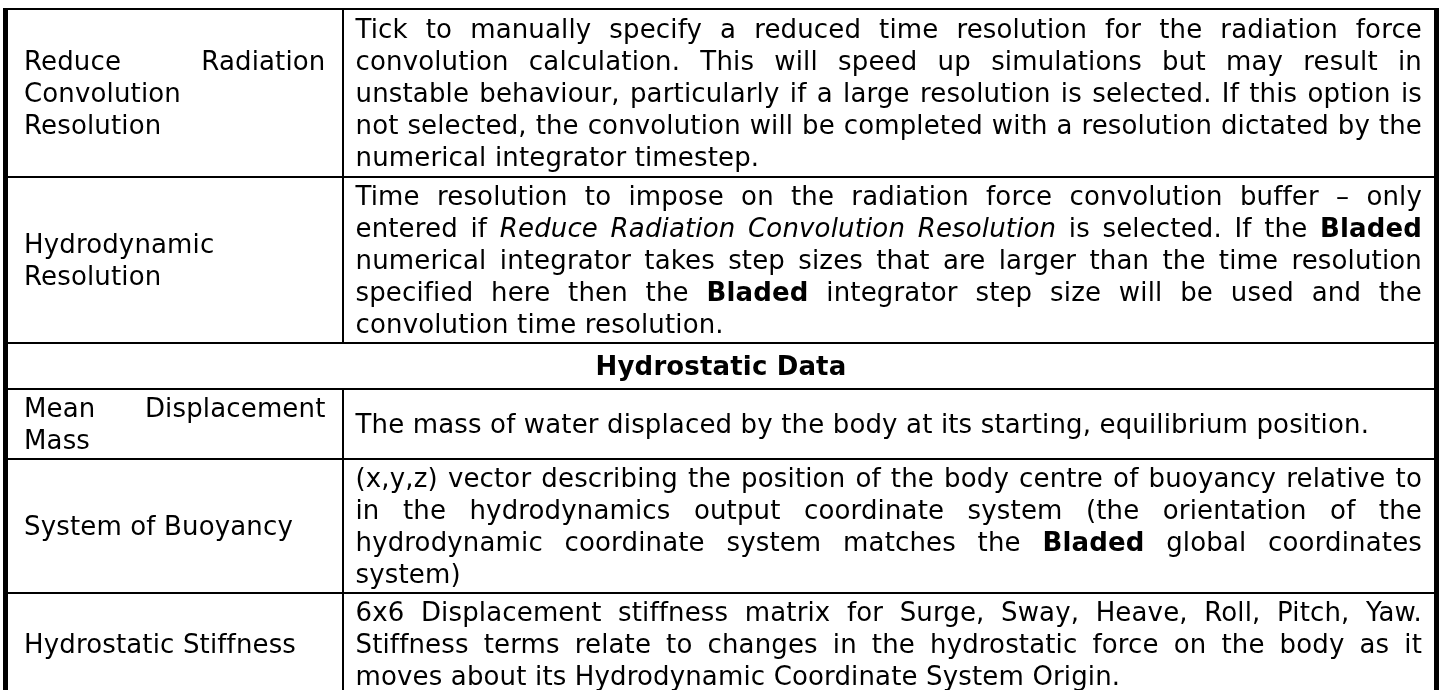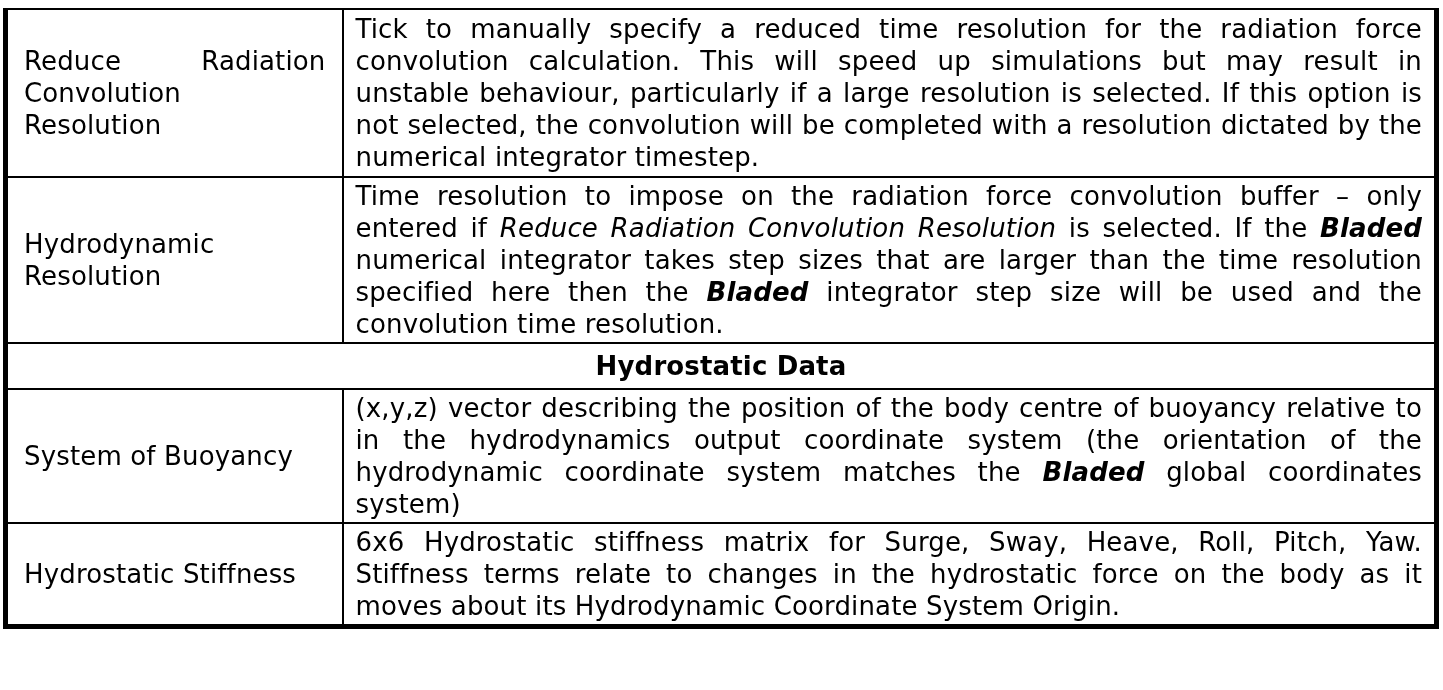--- a/index.html
+++ b/index.html
@@ -47,21 +47,21 @@
     margin-top: 20px;
   }
   td.section-cell {
     text-align: center;
     vertical-align: middle;
     font-weight: bold;
     padding: 1px 0;
   }
   .seg-normal { font-style: normal; font-weight: normal; }
   .seg-italic { font-style: italic; }
-  .seg-bold-italic { font-style: italic; font-weight: bold; }
+  .seg-bold-italic { font-weight: bold; }
 </style>
 </head>
 <body>
 
 <div class="page">
   <table class="param-table">
     <colgroup>
       <col class="col-param">
       <col class="col-desc">
     </colgroup>
@@ -70,23 +70,27 @@
           <td class="param-cell">Reduce Radiation Convolution Resolution</td>
           <td class="desc-cell"><span class="seg-normal">Tick to manually specify a reduced time resolution for the radiation force convolution calculation. This will speed up simulations but may result in unstable behaviour, particularly if a large resolution is selected. If this option is not selected, the convolution will be completed with a resolution dictated by the numerical integrator timestep.</span></td>
         </tr>
         <tr style="height: 162px;">
           <td class="param-cell">Hydrodynamic Resolution</td>
           <td class="desc-cell"><span class="seg-normal">Time resolution to impose on the radiation force convolution buffer – only entered if </span><span class="seg-italic">Reduce Radiation Convolution Resolution</span><span class="seg-normal"> is selected. If the </span><span class="seg-bold-italic">Bladed</span><span class="seg-normal"> numerical integrator takes step sizes that are larger than the time resolution specified here then the </span><span class="seg-bold-italic">Bladed</span><span class="seg-normal"> integrator step size will be used and the convolution time resolution.</span></td>
         </tr>
         <tr style="height: 46px;">
           <td colspan="2" class="section-cell">Hydrostatic Data</td>
         </tr>
+        <tr style="height: 62px;">
+          <td class="param-cell">Mean Displacement Mass</td>
+          <td class="desc-cell"><span class="seg-normal">The mass of water displaced by the body at its starting, equilibrium position.</span></td>
+        </tr>
         <tr style="height: 127px;">
           <td class="param-cell">System of Buoyancy</td>
           <td class="desc-cell"><span class="seg-normal">(x,y,z) vector describing the position of the body centre of buoyancy relative to in the hydrodynamics output coordinate system (the orientation of the hydrodynamic coordinate system matches the </span><span class="seg-bold-italic">Bladed</span><span class="seg-normal"> global coordinates system)</span></td>
         </tr>
         <tr style="height: 99px;">
           <td class="param-cell">Hydrostatic Stiffness</td>
-          <td class="desc-cell"><span class="seg-normal">6x6 Hydrostatic stiffness matrix for Surge, Sway, Heave, Roll, Pitch, Yaw. Stiffness terms relate to changes in the hydrostatic force on the body as it moves about its Hydrodynamic Coordinate System Origin.</span></td>
+          <td class="desc-cell"><span class="seg-normal">6x6 Displacement stiffness matrix for Surge, Sway, Heave, Roll, Pitch, Yaw. Stiffness terms relate to changes in the hydrostatic force on the body as it moves about its Hydrodynamic Coordinate System Origin.</span></td>
         </tr>
       </tbody>
   </table>
 </div>
 
 </body></html>

